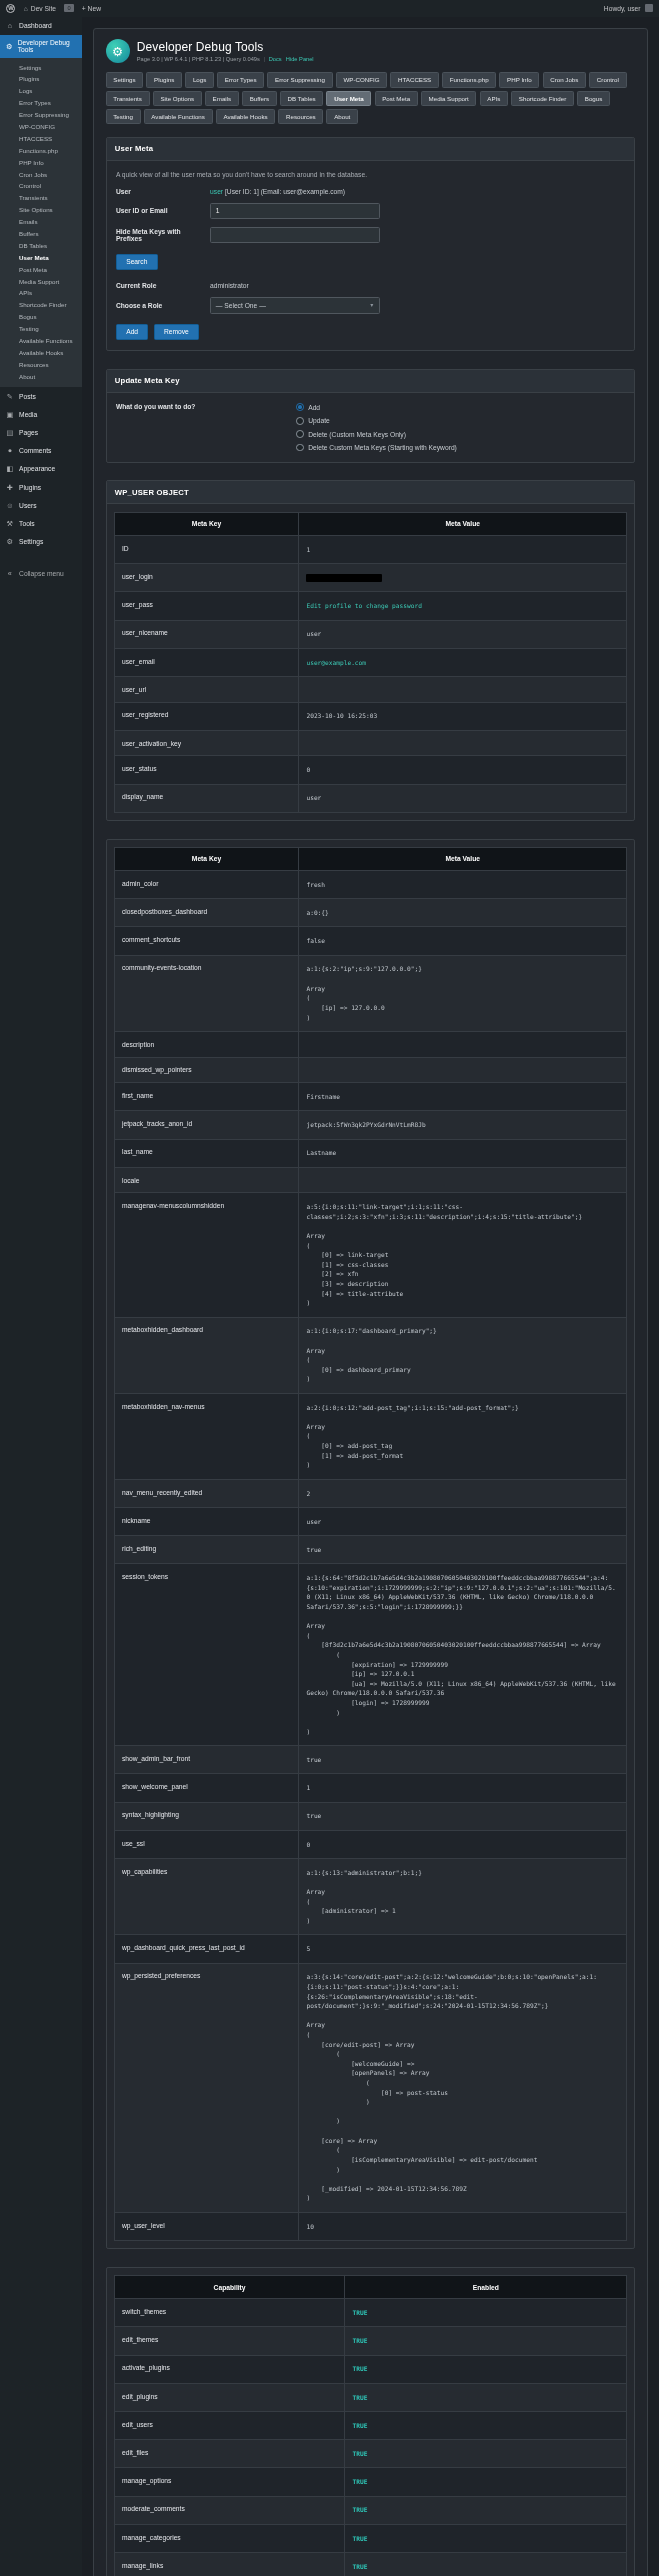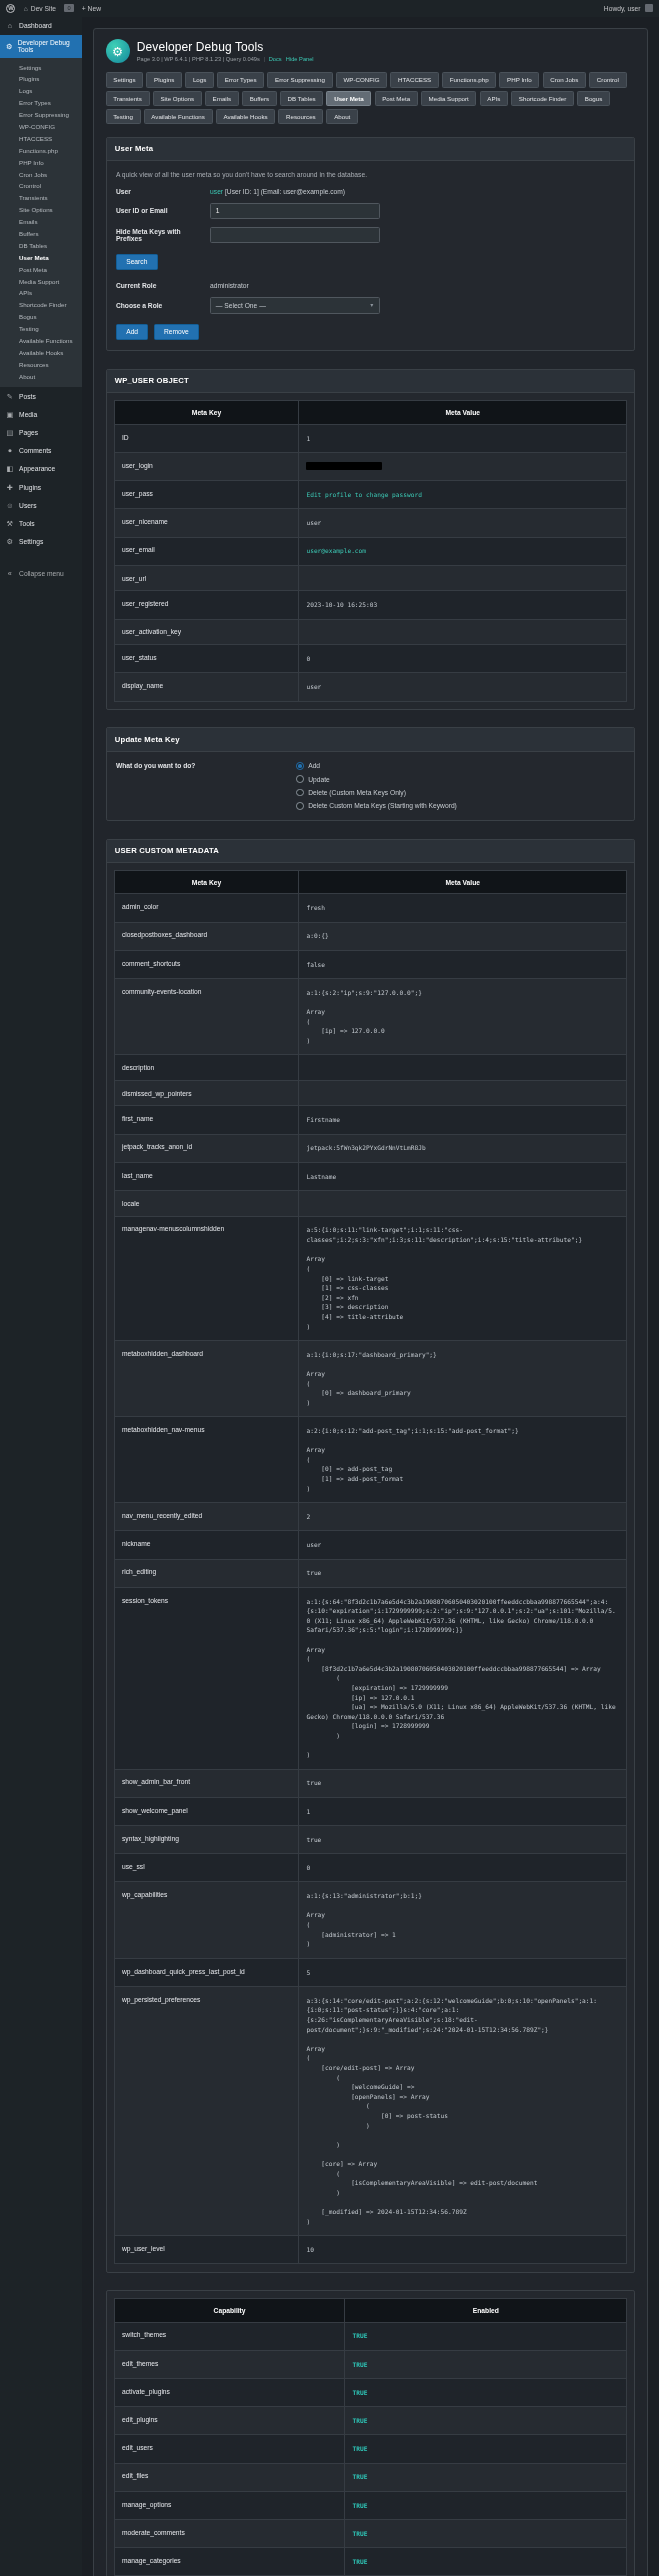--- a/index.html
+++ b/index.html
@@ -273,77 +273,20 @@
           </div>
 
           <div class="btn-row">
             <button class="btn">Add</button>
             <button class="btn">Remove</button>
           </div>
         </div>
       </div>
 
       <div class="section">
-        <div class="section-header">WP_USER OBJECT</div>
-        <div class="section-body table-body">
-          <table class="kv">
-            <thead>
-              <tr>
-                <th>Meta Key</th>
-                <th>Meta Value</th>
-              </tr>
-            </thead>
-            <tbody>
-
-            <tr class="meta-row">
-                <td class="key">ID</td>
-                <td class="val"><span>1</span></td>
-              </tr>
-                <tr class="meta-row style-redacted">
-                <td class="key">user_login</td>
-                <td class="val"><span>redacted</span></td>
-              </tr>
-                <tr class="meta-row style-link">
-                <td class="key">user_pass</td>
-                <td class="val"><span>Edit profile to change password</span></td>
-              </tr>
-                <tr class="meta-row">
-                <td class="key">user_nicename</td>
-                <td class="val"><span>user</span></td>
-              </tr>
-                <tr class="meta-row style-link">
-                <td class="key">user_email</td>
-                <td class="val"><span>user@example.com</span></td>
-              </tr>
-                <tr class="meta-row">
-                <td class="key">user_url</td>
-                <td class="val"><span></span></td>
-              </tr>
-                <tr class="meta-row">
-                <td class="key">user_registered</td>
-                <td class="val"><span>2023-10-10 16:25:03</span></td>
-              </tr>
-                <tr class="meta-row">
-                <td class="key">user_activation_key</td>
-                <td class="val"><span></span></td>
-              </tr>
-                <tr class="meta-row">
-                <td class="key">user_status</td>
-                <td class="val"><span>0</span></td>
-              </tr>
-                <tr class="meta-row">
-                <td class="key">display_name</td>
-                <td class="val"><span>user</span></td>
-              </tr>
-              </tbody>
-          </table>
-        </div>
-      </div>
-
-      <div class="section">
         <div class="section-header">Update Meta Key</div>
         <div class="section-body">
           <div class="question-row">
             <span class="question">What do you want to do?</span>
             <div class="radio-list">
 
             <label class="radio-option selected">
                 <span class="radio-dot"></span>
                 <span>Add</span>
               </label>
@@ -358,21 +301,77 @@
                 <label class="radio-option">
                 <span class="radio-dot"></span>
                 <span>Delete Custom Meta Keys (Starting with Keyword)</span>
               </label>
               </div>
           </div>
         </div>
       </div>
 
       <div class="section">
-        <div class="section-header">USER CUSTOM METADATA</div>
+        <div class="section-header">WP_USER OBJECT</div>
+        <div class="section-body table-body">
+          <table class="kv">
+            <thead>
+              <tr>
+                <th>Meta Key</th>
+                <th>Meta Value</th>
+              </tr>
+            </thead>
+            <tbody>
+
+            <tr class="meta-row">
+                <td class="key">ID</td>
+                <td class="val"><span>1</span></td>
+              </tr>
+                <tr class="meta-row style-redacted">
+                <td class="key">user_login</td>
+                <td class="val"><span>redacted</span></td>
+              </tr>
+                <tr class="meta-row style-link">
+                <td class="key">user_pass</td>
+                <td class="val"><span>Edit profile to change password</span></td>
+              </tr>
+                <tr class="meta-row">
+                <td class="key">user_nicename</td>
+                <td class="val"><span>user</span></td>
+              </tr>
+                <tr class="meta-row style-link">
+                <td class="key">user_email</td>
+                <td class="val"><span>user@example.com</span></td>
+              </tr>
+                <tr class="meta-row">
+                <td class="key">user_url</td>
+                <td class="val"><span></span></td>
+              </tr>
+                <tr class="meta-row">
+                <td class="key">user_registered</td>
+                <td class="val"><span>2023-10-10 16:25:03</span></td>
+              </tr>
+                <tr class="meta-row">
+                <td class="key">user_activation_key</td>
+                <td class="val"><span></span></td>
+              </tr>
+                <tr class="meta-row">
+                <td class="key">user_status</td>
+                <td class="val"><span>0</span></td>
+              </tr>
+                <tr class="meta-row">
+                <td class="key">display_name</td>
+                <td class="val"><span>user</span></td>
+              </tr>
+              </tbody>
+          </table>
+        </div>
+      </div>
+
+      <div class="section">
         <div class="section-body table-body">
           <table class="kv">
             <thead>
               <tr>
                 <th>Meta Key</th>
                 <th>Meta Value</th>
               </tr>
             </thead>
             <tbody>
 

